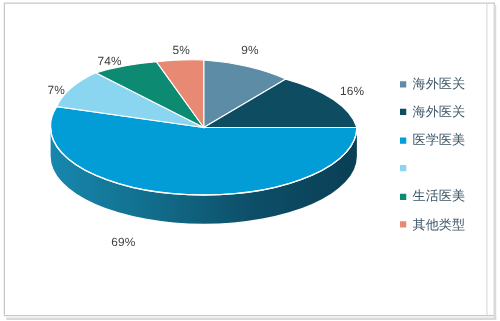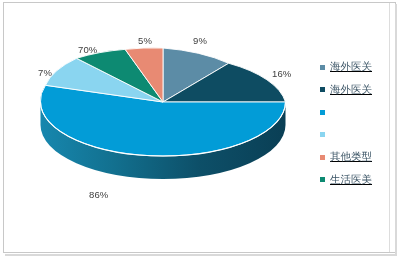--- a/index.html
+++ b/index.html
@@ -69,21 +69,20 @@
     color: #404040;
     white-space: nowrap;
     letter-spacing: 0.1px;
   }
   
   .legend {
     position: absolute;
     left: 320px;
     top: 56px;
     width: 72px;
-    text-decoration: underline;
   }
   .legend-item {
     display: flex;
     align-items: center;
     height: 22.5px;
   }
   .legend-marker {
     width: 5px;
     height: 5px;
     margin-right: 5px;
@@ -148,49 +147,50 @@
 
       <path d="M 163 102 L 125.14 49.34
                A 122.5 54 0 0 1 163 48 Z" fill="#e88a73" stroke="#ffffff" stroke-width="0.9"></path>
     </g>
 
     <path d="M 40.5 102 A 122.5 54 0 0 0 285.5 102" fill="none" stroke="#ffffff" stroke-width="1.1"></path>
   </svg>
 
   <div class="pct-label" style="left:193px; top:35px;">9%</div>
   <div class="pct-label" style="left:272px; top:68px;">16%</div>
-  <div class="pct-label" style="left:89px; top:189px;">86%</div>
+  <div class="pct-label" style="left:89px; top:189px;">69%</div>
   <div class="pct-label" style="left:38px; top:67px;">7%</div>
-  <div class="pct-label" style="left:78px; top:44px;">70%</div>
+  <div class="pct-label" style="left:78px; top:44px;">74%</div>
   <div class="pct-label" style="left:138px; top:35px;">5%</div>
 
   <div class="legend">
 
     <div class="legend-item">
       <span class="legend-marker" style="background:#5c8ca6;"></span>
       <span class="legend-text">海外医关</span>
     </div>
 
     <div class="legend-item">
       <span class="legend-marker" style="background:#0e4c62;"></span>
       <span class="legend-text">海外医关</span>
     </div>
 
     <div class="legend-item">
       <span class="legend-marker" style="background:#029cd7;"></span>
+      <span class="legend-text">医学医美</span>
     </div>
 
     <div class="legend-item">
       <span class="legend-marker" style="background:#8ad5f0;"></span>
     </div>
 
     <div class="legend-item">
-      <span class="legend-marker" style="background:#e88a73;"></span>
-      <span class="legend-text">其他类型</span>
+      <span class="legend-marker" style="background:#0d8a72;"></span>
+      <span class="legend-text">生活医美</span>
     </div>
 
     <div class="legend-item">
-      <span class="legend-marker" style="background:#0d8a72;"></span>
-      <span class="legend-text">生活医美</span>
+      <span class="legend-marker" style="background:#e88a73;"></span>
+      <span class="legend-text">其他类型</span>
     </div>
 
   </div>
 </div>
 
 </body></html>

